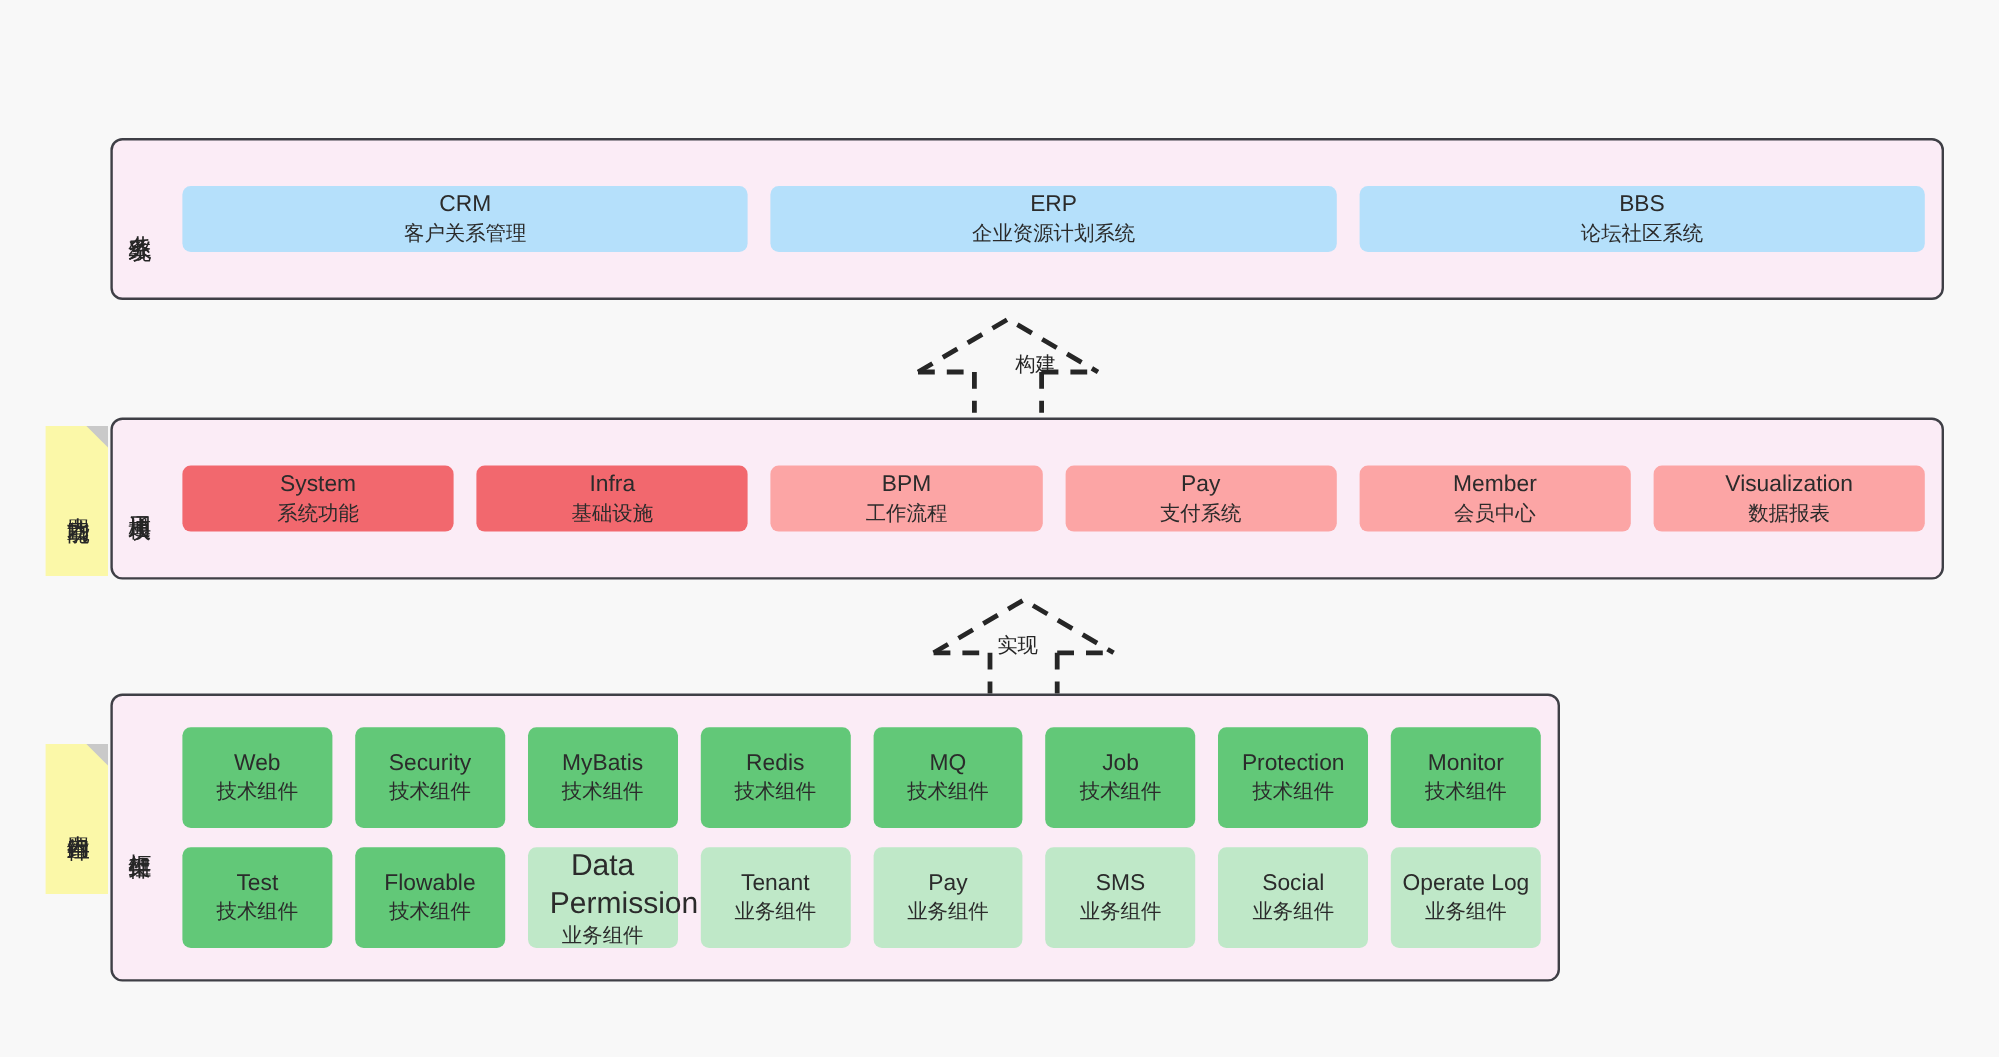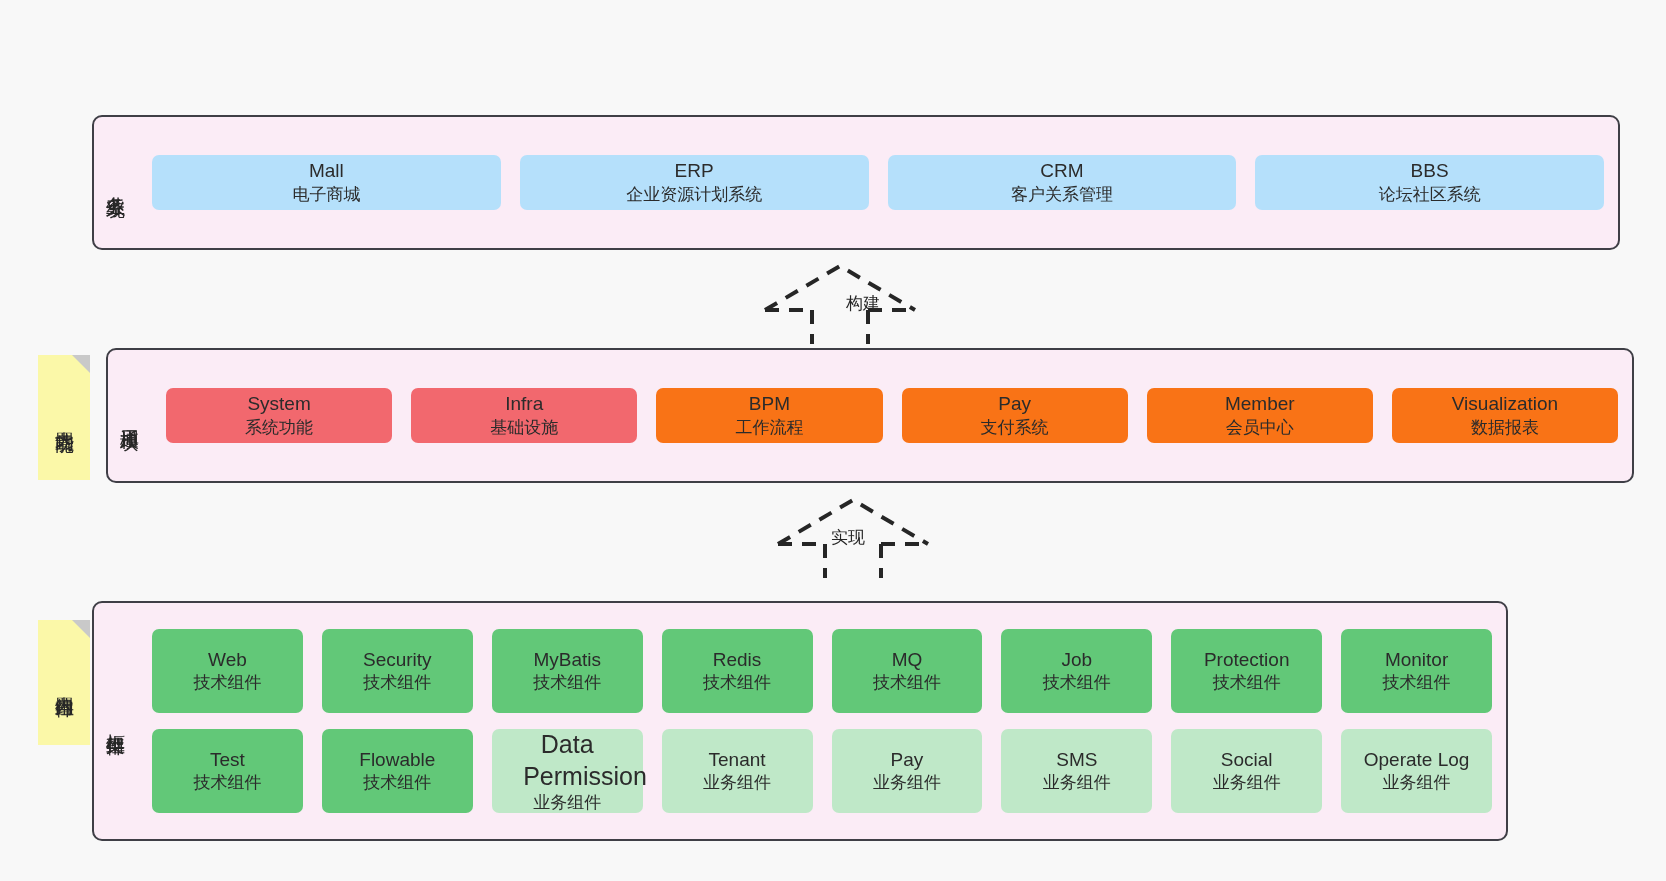--- a/index.html
+++ b/index.html
@@ -66,21 +66,21 @@
     color: #2b2b2b;
     line-height: 1.28;
     padding: 4px 6px;
   }
   .box .en { font-size: 19px; }
   .box .cn { font-size: 17px; }
   .box.tall3 .en { font-size: 25px; }
 
   .c-blue       { background: #b5e0fb; }
   .c-red        { background: #f2686e; }
-  .c-pink       { background: #f97316; }
+  .c-pink       { background: #fca5a5; }
   .c-green      { background: #62c878; }
   .c-lightgreen { background: #bfe8c8; }
 
   
   .sticky {
     position: absolute;
     background: #fbf8a8;
     width: 52px;
     font-size: 19px;
     color: #262626;
@@ -115,30 +115,26 @@
 </head>
 <body>
 
 <div id="canvas">
 
   <div class="layer" id="layer-business" style="left:92px; top:115px; width:1528px; height:135px;">
     <div class="layer-title">业务系统</div>
     <div class="layer-body">
       <div class="row">
         <div class="box c-blue">
-          <span class="en">Mall</span>
-          <span class="cn">电子商城</span>
+          <span class="en">CRM</span>
+          <span class="cn">客户关系管理</span>
         </div>
         <div class="box c-blue">
           <span class="en">ERP</span>
           <span class="cn">企业资源计划系统</span>
-        </div>
-        <div class="box c-blue">
-          <span class="en">CRM</span>
-          <span class="cn">客户关系管理</span>
         </div>
         <div class="box c-blue">
           <span class="en">BBS</span>
           <span class="cn">论坛社区系统</span>
         </div>
       </div>
     </div>
   </div>
 
   <svg class="arrow" style="left:755px; top:258px; width:170px; height:88px;" viewBox="0 0 170 88">
@@ -148,21 +144,21 @@
     <polyline points="57,52 57,86" fill="none" stroke="#262626" stroke-width="4" stroke-dasharray="14,10"></polyline>
     <polyline points="113,52 113,86" fill="none" stroke="#262626" stroke-width="4" stroke-dasharray="14,10"></polyline>
   </svg>
   <div class="arrow-label" style="left:818px; top:292px;margin-left:28px;">构建</div>
 
   <div class="sticky" style="left:38px; top:355px; height:125px;">
     <span class="fold"></span>
     <span>内置功能</span>
   </div>
 
-  <div class="layer" id="layer-common-modules" style="left:106px; top:348px; width:1528px; height:135px;">
+  <div class="layer" id="layer-common-modules" style="left:92px; top:348px; width:1528px; height:135px;">
     <div class="layer-title">通用模块</div>
     <div class="layer-body">
       <div class="row">
         <div class="box c-red">
           <span class="en">System</span>
           <span class="cn">系统功能</span>
         </div>
         <div class="box c-red">
           <span class="en">Infra</span>
           <span class="cn">基础设施</span>
@@ -194,21 +190,21 @@
     <polyline points="57,52 57,86" fill="none" stroke="#262626" stroke-width="4" stroke-dasharray="14,10"></polyline>
     <polyline points="113,52 113,86" fill="none" stroke="#262626" stroke-width="4" stroke-dasharray="14,10"></polyline>
   </svg>
   <div class="arrow-label" style="left:831px; top:526px;">实现</div>
 
   <div class="sticky" style="left:38px; top:620px; height:125px;">
     <span class="fold"></span>
     <span>内置组件</span>
   </div>
 
-  <div class="layer" id="layer-framework-components" style="left:92px; top:601px; width:1416px; height:240px;justify-content:flex-end;">
+  <div class="layer" id="layer-framework-components" style="left:92px; top:578px; width:1208px; height:240px;justify-content:flex-end;">
     <div class="layer-title">框架组件</div>
     <div class="layer-body">
 
       <div class="row" style="height:84px;">
         <div class="box c-green">
           <span class="en">Web</span>
           <span class="cn">技术组件</span>
         </div>
         <div class="box c-green">
           <span class="en">Security</span>

